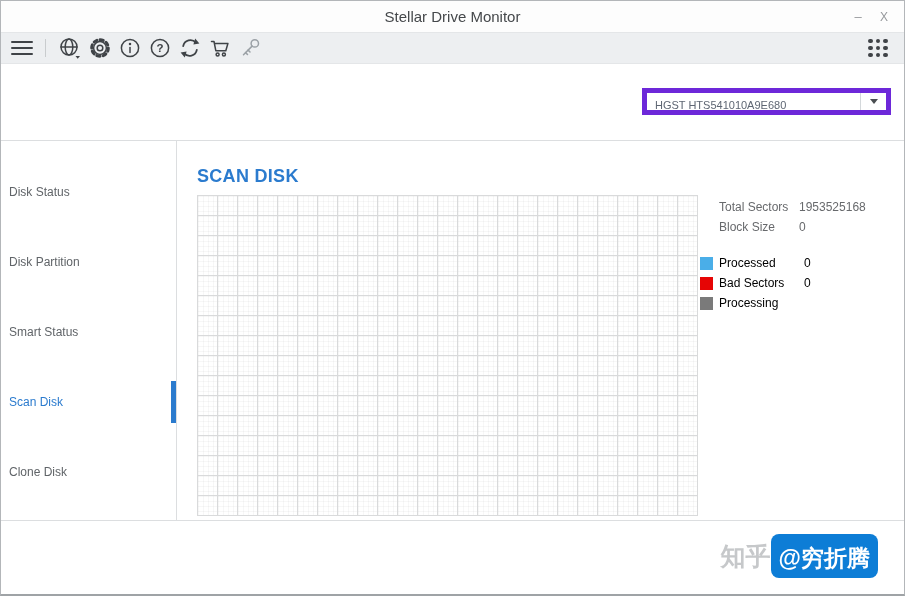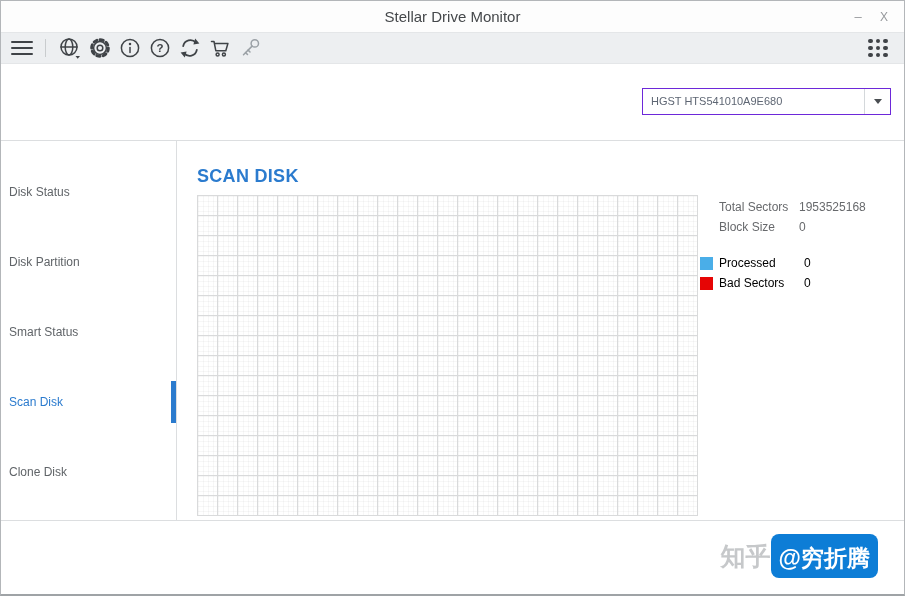--- a/index.html
+++ b/index.html
@@ -26,21 +26,21 @@
   .icon svg .fillpart{fill:#3f4347;stroke:none;}
   .icon svg text{fill:#3f4347;stroke:none;font-family:"Liberation Sans",sans-serif;font-weight:bold;}
   .icon-key svg{stroke:#9ba1a6;}
   .spacer{flex:1;}
   .apps{display:grid;grid-template-columns:repeat(3,5px);grid-gap:2.5px;margin-right:6px;}
   .apps i{width:4.5px;height:4.5px;background:#3f4347;border-radius:50%;}
 
   
   .device-row{position:relative;height:76px;background:#fff;border-bottom:1px solid #dcdee0;}
   .dropdown{position:absolute;right:13px;top:24px;width:249px;height:27px;box-sizing:border-box;
-            border:1px solid #6d28d9;background:#fff;display:flex;align-items:stretch;}
+            border:5px solid #6d28d9;background:#fff;display:flex;align-items:stretch;}
   .dropdown .value{flex:1;font-size:11px;color:#5e6673;line-height:25px;padding-left:8px;
                    white-space:nowrap;overflow:hidden;}
   .dropdown .arrow-box{width:25px;border-left:1px solid #d4d8db;display:flex;align-items:center;justify-content:center;}
   .caret{width:0;height:0;border-left:4px solid transparent;border-right:4px solid transparent;border-top:5px solid #4a4e52;}
 
   
   .content{display:flex;height:379px;}
   .sidebar{width:176px;box-sizing:border-box;border-right:1px solid #dcdee0;padding-top:16px;}
   .nav-item{position:relative;height:70px;display:flex;align-items:center;padding-left:8px;
             font-size:12px;color:#606468;cursor:default;}
@@ -619,20 +619,25 @@
               <div class="legend-row">
                 <span class="sq processed"></span>
                 <span class="lbl">Processed</span>
                 <span class="val">0</span>
               </div>
               <div class="legend-row">
                 <span class="sq bad"></span>
                 <span class="lbl">Bad Sectors</span>
                 <span class="val">0</span>
               </div>
+              <div class="legend-row">
+                <span class="sq processing"></span>
+                <span class="lbl">Processing</span>
+                <span class="val"></span>
+              </div>
             </div>
           </div>
         </div>
       </div>
     </div>
 
     <div class="footer">
       <div class="watermark">
         <span class="wm-prefix">知乎</span>
         <span class="wm-badge">@穷折腾</span>

